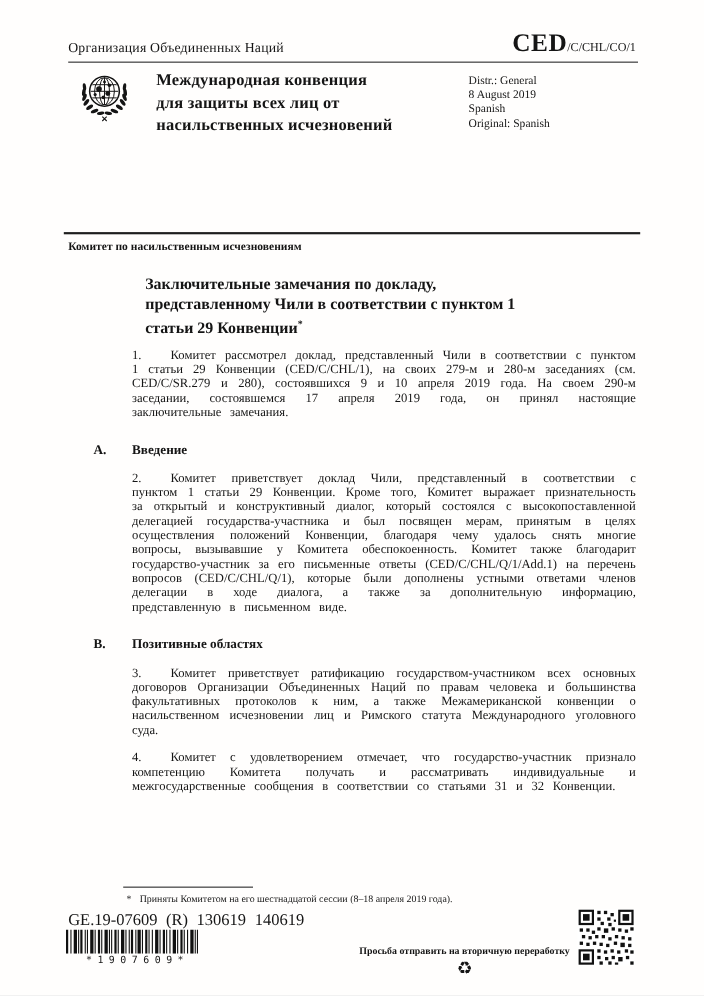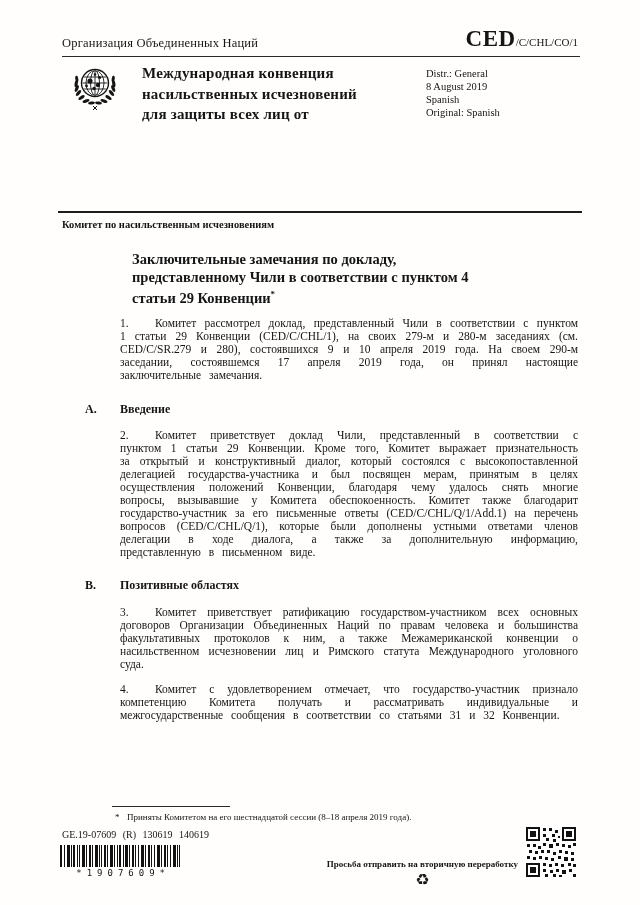--- a/index.html
+++ b/index.html
@@ -40,23 +40,23 @@
 
   .sect { font-size:12px; font-weight:bold; }
   .sect .slet { position:absolute; left:-35px; }
 
   
   .footnote-rule { position:absolute; left:112px; top:806px; width:118px; height:1px; background:#2a2a2a; }
   .footnote { position:absolute; left:115px; top:812px; font-size:9px; }
   .footnote .fmark { display:inline-block; width:12px; }
 
   
-  .ge-line { position:absolute; left:62px; top:829px; font-size:10px; word-spacing:4px; white-space:nowrap; }
+  .ge-line { position:absolute; left:62px; top:829px; font-size:15px; word-spacing:4px; white-space:nowrap; }
   .barcode { position:absolute; left:60px; top:845px; width:120px; height:22px; }
-  .barcode-text { position:absolute; left:44px; top:868px; width:126px; text-align:right;
+  .barcode-text { position:absolute; left:62px; top:868px; width:126px; text-align:center;
     font-family:"DejaVu Sans Mono",monospace; font-size:9px; letter-spacing:5px; white-space:nowrap; }
   .recycle-line { position:absolute; right:122px; top:859px; font-size:9px; font-weight:bold;
     white-space:nowrap; display:flex; align-items:center; gap:3px;flex-direction:column; }
   .recycle-glyph { font-size:16px; font-weight:normal; line-height:16px;
     font-family:"DejaVu Sans",sans-serif; }
   .qr { position:absolute; left:524px; top:826px; width:54px; height:52px; }
 </style>
 </head>
 <body>
 
@@ -105,37 +105,37 @@
       <ellipse cx="43.2" cy="17" rx="1.5" ry="3.4" transform="rotate(8 43.2 17)"></ellipse>
       <ellipse cx="38.5" cy="35.5" rx="1.6" ry="3.6" transform="rotate(-55 38.5 35.5)"></ellipse>
       <ellipse cx="34" cy="39" rx="1.6" ry="3.6" transform="rotate(-70 34 39)"></ellipse>
       <ellipse cx="28.5" cy="41" rx="1.5" ry="3.4" transform="rotate(-82 28.5 41)"></ellipse>
     </g>
     <path d="M23 44 L27 48 M27 44 L23 48" stroke="#151515" stroke-width="1" fill="none"></path>
   </svg>
 
   <div class="mast-title">
     <span>Международная конвенция</span>
+    <span>для защиты всех лиц от</span>
     <span>насильственных исчезновений</span>
-    <span>для защиты всех лиц от</span>
   </div>
 
   <div class="distr">
     <div>Distr.: General</div>
     <div>8 August 2019</div>
     <div>Spanish</div>
     <div>Original: Spanish</div>
   </div>
 
   <div class="section-rule"></div>
   <div class="committee">Комитет по насильственным исчезновениям</div>
 
   <div class="blk doc-heading" style="top:251px">
     <span class="hl">Заключительные замечания по докладу,</span><br>
-    <span class="hl">представленному Чили в соответствии с пунктом 4</span><br>
+    <span class="hl">представленному Чили в соответствии с пунктом 1</span><br>
     <span class="hl">статьи 29 Конвенции</span><sup>*</sup>
   </div>
 
   <div class="blk para" style="top:317px">
     <span class="pnum">1.</span><span>Комитет рассмотрел доклад, представленный Чили в соответствии с пунктом 1 статьи 29 Конвенции (CED/C/CHL/1), на своих 279-м и 280-м заседаниях (см. CED/C/SR.279 и 280), состоявшихся 9 и 10 апреля 2019 года. На своем 290-м заседании, состоявшемся 17 апреля 2019 года, он принял настоящие заключительные замечания.</span>
   </div>
 
   <div class="blk sect" style="top:402px">
     <span class="slet">A.</span>
     <span>Введение</span>

